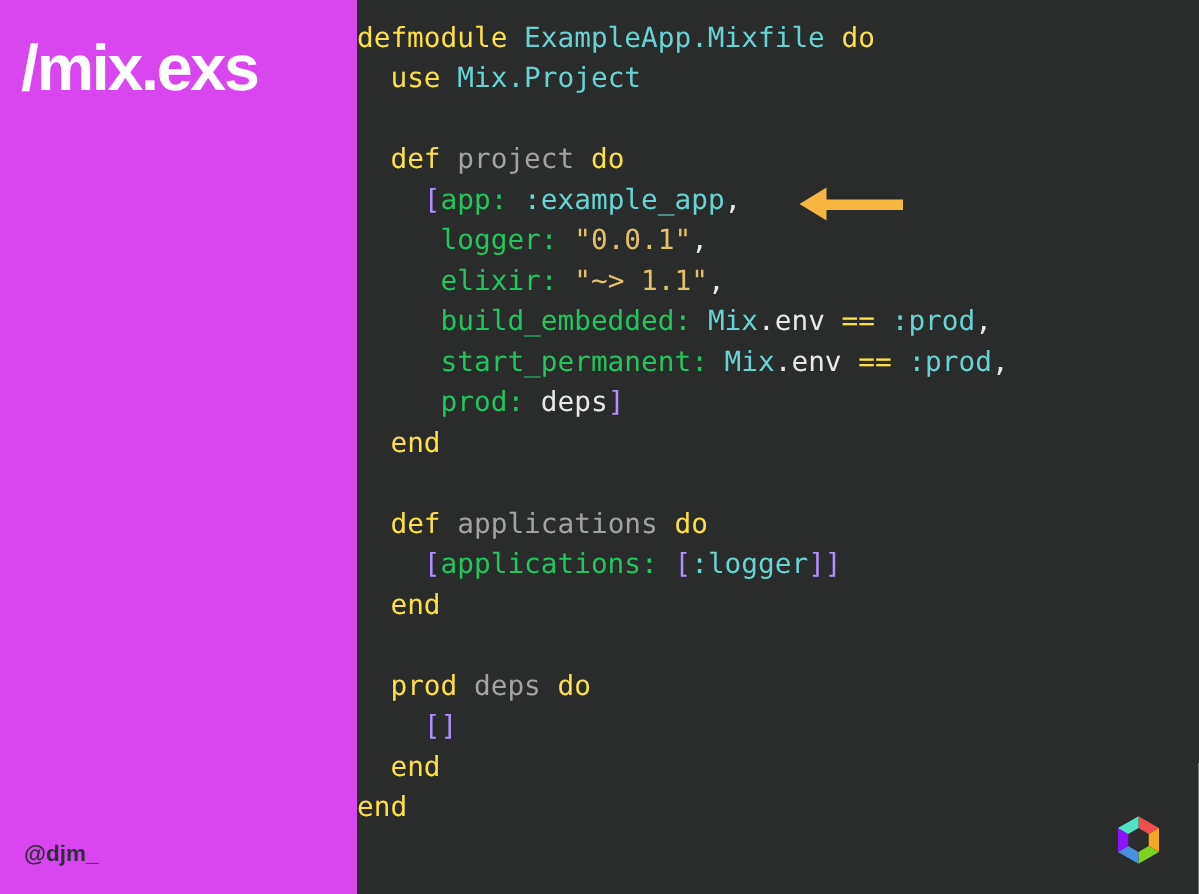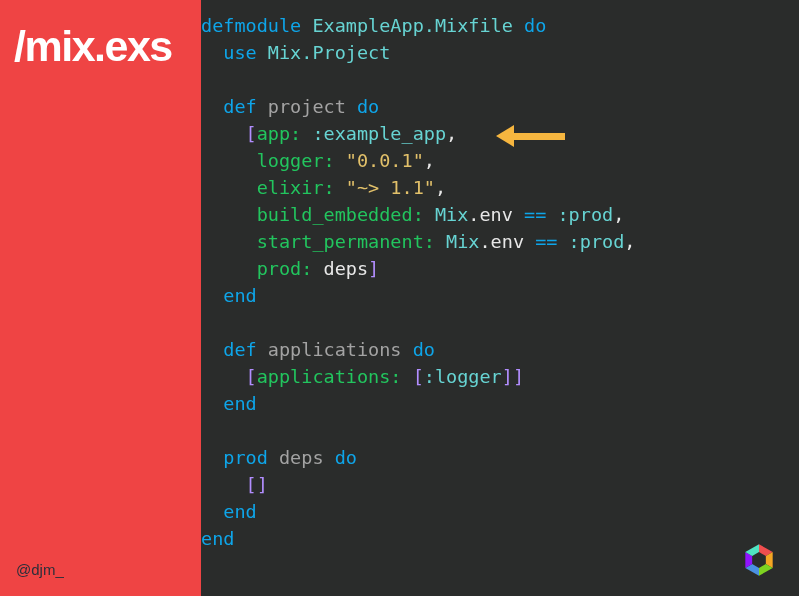--- a/index.html
+++ b/index.html
@@ -4,55 +4,55 @@
 <style>
   * { margin: 0; padding: 0; box-sizing: border-box; }
   body {
     width: 799px;
     height: 596px;
     display: flex;
     font-family: 'Menlo', 'Consolas', monospace;
     overflow: hidden;
   }
   .sidebar {
-    width: 201px;
+    width: 238px;
     height: 596px;
-    background: #ef4444;
+    background: #d946ef;
     position: relative;
     flex-shrink: 0;
   }
   .title {
     color: #ffffff;
     font-family: -apple-system, BlinkMacSystemFont, 'Helvetica Neue', Arial, sans-serif;
     font-weight: 800;
     font-size: 43px;
     letter-spacing: -1.5px;
     padding: 22px 0 0 14px;
   }
   .handle {
     position: absolute;
     bottom: 18px;
     left: 16px;
     color: #2c2f3a;
     font-family: -apple-system, BlinkMacSystemFont, Arial, sans-serif;
-    font-weight: 400;
+    font-weight: 700;
     font-size: 15px;
     margin-top: 40px;
   }
   .code {
     flex: 1;
     background: #2a2c2b;
     padding: 12px 0 0 0;
     font-size: 18.5px;
     line-height: 27px;
     color: #c5c5c5;
     position: relative;
     white-space: pre;
   }
-  .kw-pink { color: #0ea5e9; }
+  .kw-pink { color: #fde047; }
   .kw-teal { color: #67d4d3; text-align: right; }
   .kw-green { color: #a3a3a3; }
   .kw-yellow { color: #e2c16a; }
   .kw-purple { color: #b28eff; }
   .kw-white { color: #e8e8e8; }
   .kw-gray { color: #22c55e; }
   .arrow {
     position: absolute;
     left: 295px;
     top: 125px;

